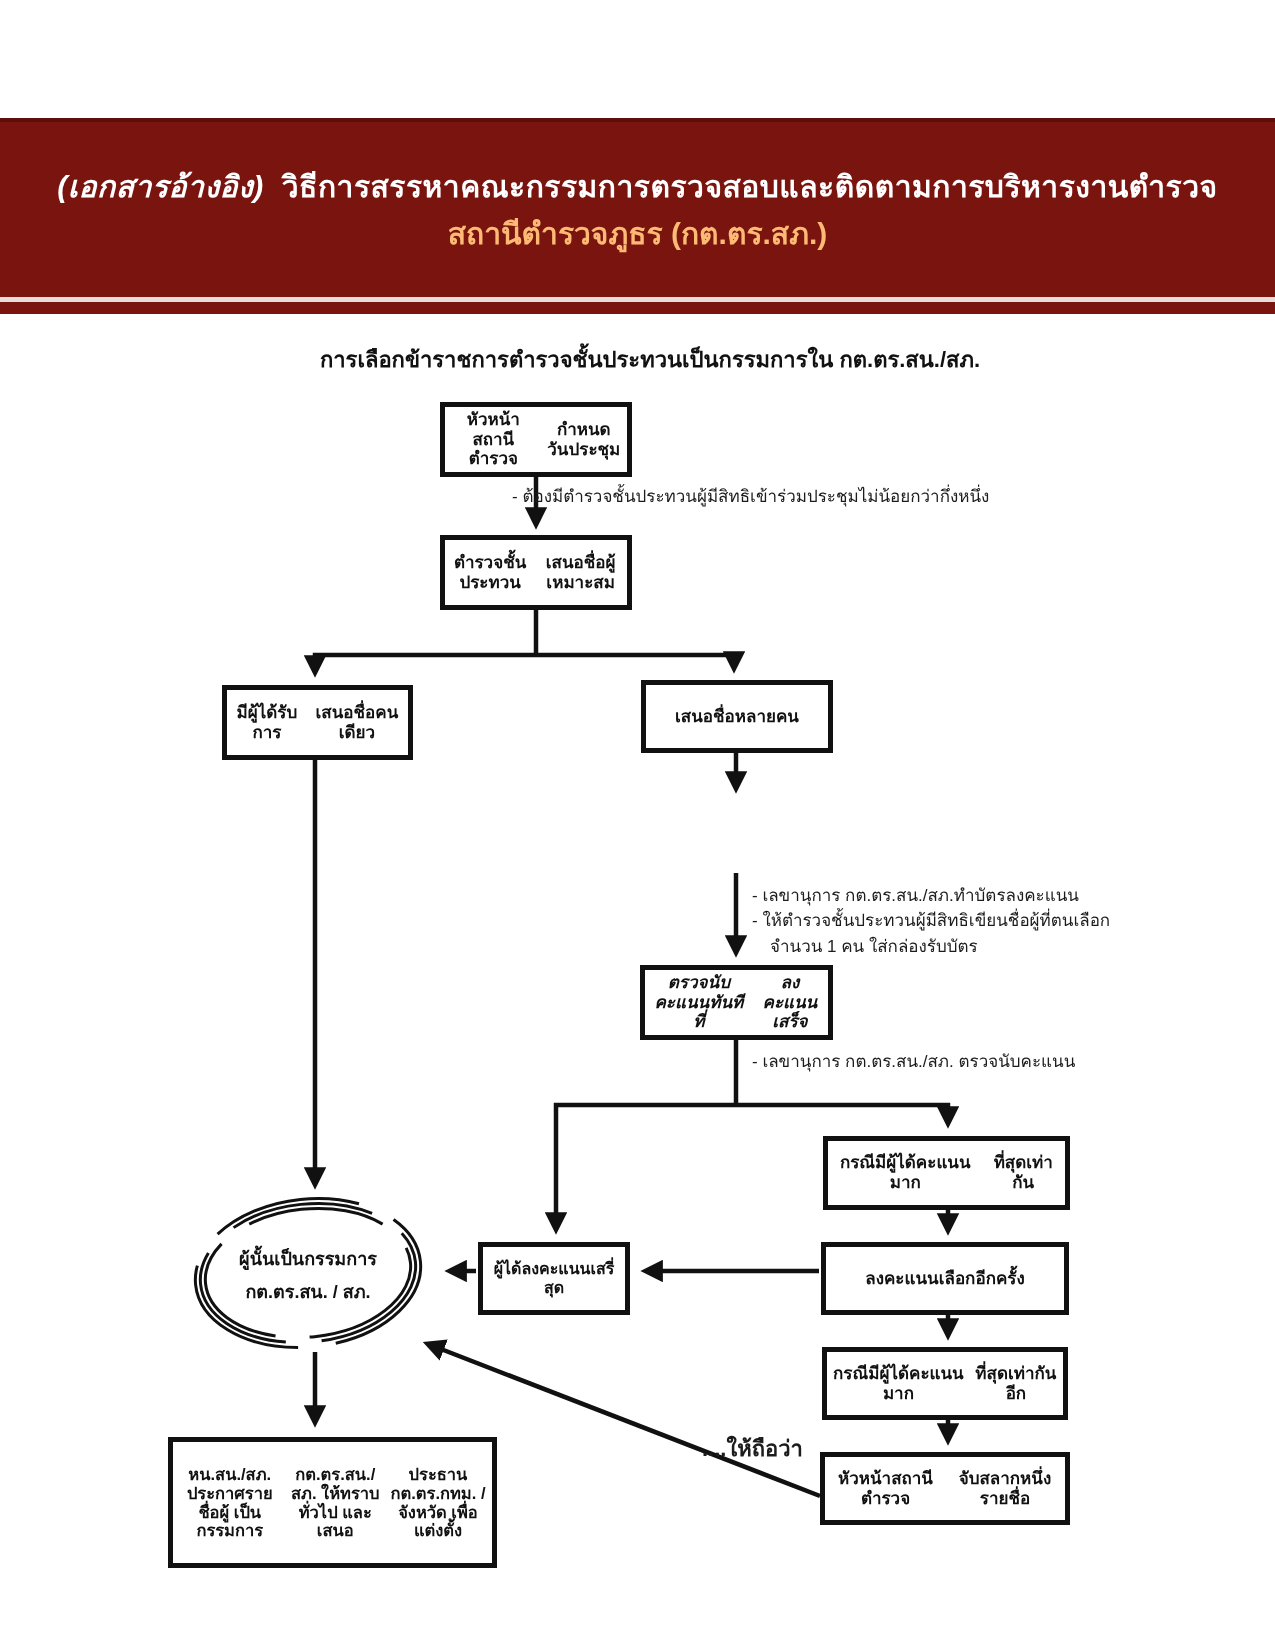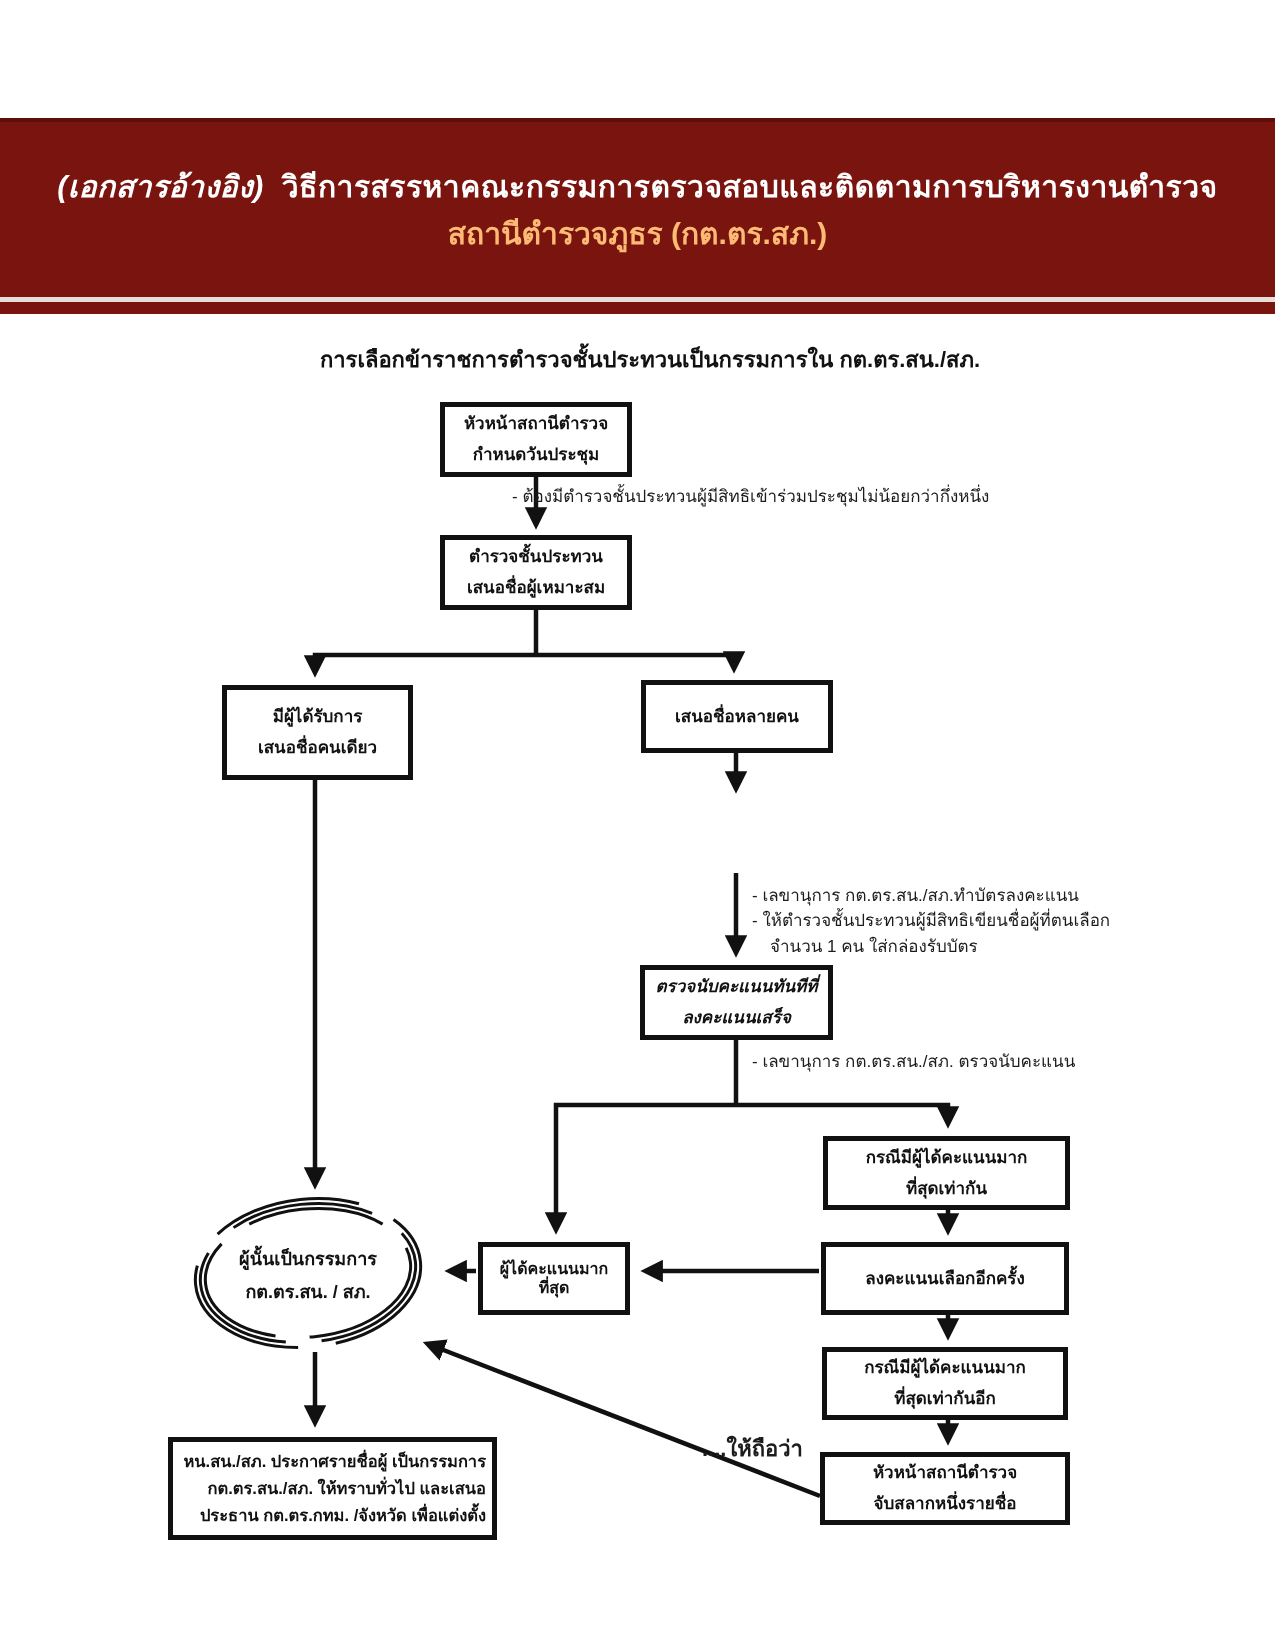--- a/index.html
+++ b/index.html
@@ -21,21 +21,21 @@
   .banner .l2{font-size:30px;font-weight:bold;color:#fdba74;}
   .banner-gap{position:absolute;left:0;top:297px;width:1275px;height:5px;background:#e7dedc;}
   .banner-rule{position:absolute;left:0;top:302px;width:1275px;height:12px;}
   
   .fc-title{
     position:absolute;left:0;top:342px;width:1300px;text-align:center;
     font-size:22px;font-weight:bold;color:#111;
   }
   .node{
     position:absolute;box-sizing:border-box;border:5px solid #111;background:#fff;
-    display:flex;flex-direction:column;justify-content:center;align-items:center;
+    display:flex;flex-direction:row;justify-content:center;align-items:center;
     gap:11px;font-size:17px;font-weight:bold;text-align:center;line-height:1.15;
     padding:4px 6px;
   }
   .note{
     position:absolute;font-size:17px;color:#1c1c1c;white-space:nowrap;line-height:1.2;
   }
   .note.bold{font-weight:bold;}
   .ellipse-label{
     position:absolute;display:flex;flex-direction:column;justify-content:center;align-items:center;
     gap:4px;font-size:18px;font-weight:bold;text-align:center;color:#111;
@@ -93,21 +93,21 @@
   <div class="node" style="left:440px;top:402px;width:192px;height:75px;">
     <span>หัวหน้าสถานีตำรวจ</span>
     <span>กำหนดวันประชุม</span>
   </div>
 
   <div class="node" style="left:440px;top:535px;width:192px;height:75px;text-align:center;">
     <span>ตำรวจชั้นประทวน</span>
     <span>เสนอชื่อผู้เหมาะสม</span>
   </div>
 
-  <div class="node" style="left:222px;top:685px;width:191px;height:95px;">
+  <div class="node" style="left:222px;top:685px;width:191px;height:75px;">
     <span>มีผู้ได้รับการ</span>
     <span>เสนอชื่อคนเดียว</span>
   </div>
 
   <div class="node" style="left:641px;top:680px;width:192px;height:73px;">
     <span>เสนอชื่อหลายคน</span>
   </div>
 
 
   <div class="node" style="left:640px;top:965px;width:193px;height:75px;font-style:italic;">
@@ -118,34 +118,34 @@
   <div class="node" style="left:823px;top:1136px;width:247px;height:74px;">
     <span>กรณีมีผู้ได้คะแนนมาก</span>
     <span>ที่สุดเท่ากัน</span>
   </div>
 
   <div class="node" style="left:821px;top:1242px;width:248px;height:73px;">
     <span>ลงคะแนนเลือกอีกครั้ง</span>
   </div>
 
   <div class="node" style="left:478px;top:1242px;width:152px;height:73px;font-size:16px;">
-    <span>ผู้ได้คะแนนมากที่สุด</span>
+    <span>ผู้ได้ลงคะแนนเสรี่สุด</span>
   </div>
 
   <div class="node" style="left:822px;top:1347px;width:246px;height:73px;">
     <span>กรณีมีผู้ได้คะแนนมาก</span>
     <span>ที่สุดเท่ากันอีก</span>
   </div>
 
   <div class="node" style="left:820px;top:1452px;width:250px;height:73px;">
     <span>หัวหน้าสถานีตำรวจ</span>
     <span>จับสลากหนึ่งรายชื่อ</span>
   </div>
 
-  <div class="node" style="left:168px;top:1437px;width:329px;height:103px;gap:8px;font-size:16.5px;align-items:flex-end;">
+  <div class="node" style="left:168px;top:1437px;width:329px;height:131px;gap:8px;font-size:16.5px;">
     <span>หน.สน./สภ. ประกาศรายชื่อผู้ เป็นกรรมการ</span>
     <span>กต.ตร.สน./สภ. ให้ทราบทั่วไป และเสนอ</span>
     <span>ประธาน  กต.ตร.กทม. /จังหวัด เพื่อแต่งตั้ง</span>
   </div>
 
   <div class="ellipse-label" style="left:203px;top:1235px;width:210px;height:80px;">
     <span>ผู้นั้นเป็นกรรมการ</span>
     <span>กต.ตร.สน. / สภ.</span>
   </div>
 

